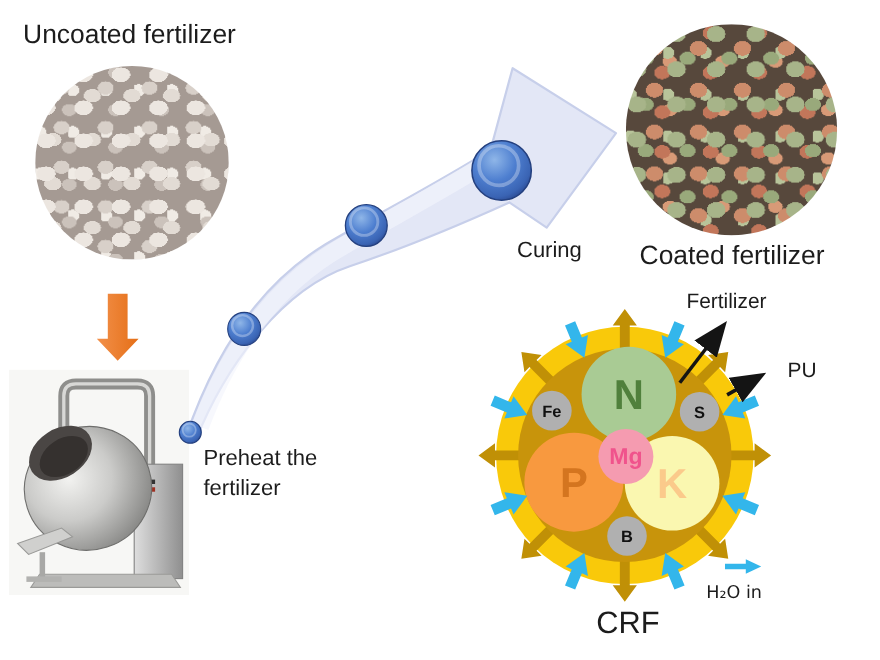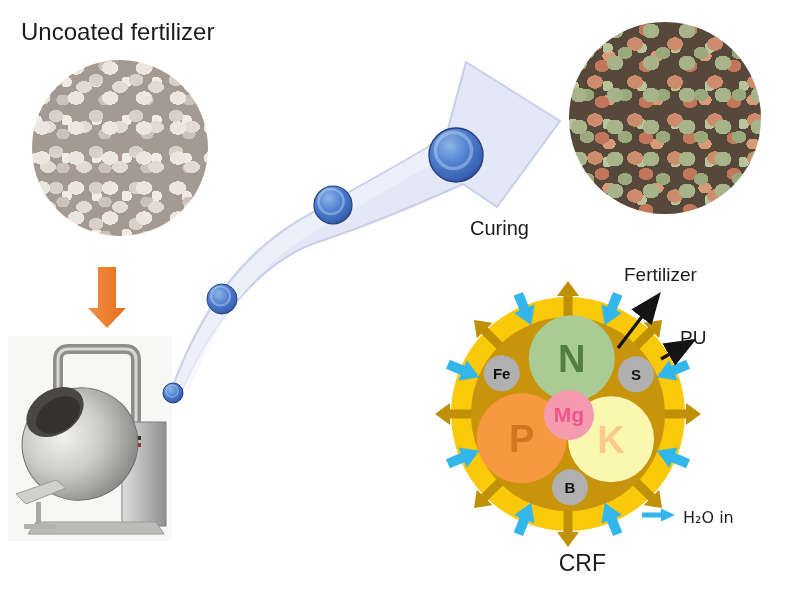--- a/index.html
+++ b/index.html
@@ -30,35 +30,36 @@
       radial-gradient(ellipse 12px 10px at 33px 8px,  #c2765a 60%, rgba(0,0,0,0) 61%),
       radial-gradient(ellipse 10px 9px  at 4px 26px,  #b8c49a 60%, rgba(0,0,0,0) 61%),
       radial-gradient(ellipse 11px 9px  at 40px 34px, #d89a77 60%, rgba(0,0,0,0) 61%);
     background-size:36px 32px, 40px 38px, 38px 42px, 44px 36px, 34px 38px, 48px 44px;
   }
   #drum-photo{left:8px;top:336px;width:164px;height:205px;z-index:1;}
   #process-layer{left:0;top:0;width:800px;height:600px;z-index:2;pointer-events:none;}
   #crf-svg{left:430px;top:278px;width:290px;height:280px;z-index:1;}
   #crf-svg text{font-family:"Liberation Sans",sans-serif;font-weight:bold;text-anchor:middle;}
   .ann{font-size:19px;z-index:3;}
-  .legend-row{position:absolute;display:flex;align-items:flex-start;gap:7px;z-index:3;
-              font-size:16px;font-family:"DejaVu Sans","Liberation Sans",sans-serif;}
+  .legend-row{position:absolute;display:flex;align-items:flex-end;gap:7px;z-index:3;
+              font-size:16px;font-family:"DejaVu Sans","Liberation Sans",sans-serif;flex-direction:column;}
   #label-coated{left:563px;top:219px;width:205px;text-align:center;}
-  #label-crf{left:542px;top:550px;width:64px;text-align:right;font-size:23px;z-index:3;}
+  #label-crf{left:542px;top:550px;width:64px;text-align:left;font-size:28px;z-index:3;}
 </style>
 </head>
 <body>
 
 <div id="canvas">
 
   <div class="abs caption" style="left:21px;top:18px;">Uncoated fertilizer</div>
 
   <div id="photo-uncoated" class="photo"></div>
 
   <div id="photo-coated" class="photo"></div>
+  <div id="label-coated" class="abs caption">Coated fertilizer</div>
 
   <svg id="drum-photo" class="abs" viewBox="0 0 164 205">
     <defs>
       <radialGradient id="bowlG" cx="38%" cy="38%" r="75%">
         <stop offset="0%" stop-color="#f2f2f0"></stop>
         <stop offset="45%" stop-color="#cbcbc9"></stop>
         <stop offset="78%" stop-color="#9a9a98"></stop>
         <stop offset="100%" stop-color="#787876"></stop>
       </radialGradient>
       <linearGradient id="bodyG" x1="0" y1="0" x2="1" y2="0">
@@ -122,20 +123,22 @@
     </g>
     <g>
       <circle cx="456" cy="155" r="27" fill="url(#sphG)" stroke="#24407f" stroke-width="1.4"></circle>
       <circle cx="453.5" cy="150.5" r="18" fill="none" stroke="#ffffff" stroke-opacity="0.3" stroke-width="3.4"></circle>
     </g>
 
     <line x1="618" y1="348" x2="657" y2="297" stroke="#141414" stroke-width="3.2" marker-end="url(#blkArr)"></line>
     <line x1="661" y1="359" x2="691" y2="342" stroke="#141414" stroke-width="3.2" marker-end="url(#blkArr)"></line>
   </svg>
 
+  <div class="abs step" style="left:185px;top:404px;">Preheat the
+fertilizer</div>
   <div class="abs step" style="left:470px;top:215px;">Curing</div>
 
   <svg id="crf-svg" class="abs" viewBox="0 0 290 280">
 
     <circle cx="138" cy="136" r="117" fill="#f9c90a"></circle>
 
     <g transform="translate(138,136)" fill="#c09006">
       <path d="M-4.5,-86 L-4.5,-118 L-11,-118 L0,-133 L11,-118 L4.5,-118 L4.5,-86 Z"></path>
       <path d="M-4.5,-86 L-4.5,-118 L-11,-118 L0,-133 L11,-118 L4.5,-118 L4.5,-86 Z" transform="rotate(45)"></path>
       <path d="M-4.5,-86 L-4.5,-118 L-11,-118 L0,-133 L11,-118 L4.5,-118 L4.5,-86 Z" transform="rotate(90)"></path>
@@ -170,21 +173,21 @@
       <path d="M-5,-130 L-5,-114 L-11,-114 L0,-96 L11,-114 L5,-114 L5,-130 Z" transform="rotate(112.5)"></path>
       <path d="M-5,-130 L-5,-114 L-11,-114 L0,-96 L11,-114 L5,-114 L5,-130 Z" transform="rotate(157.5)"></path>
       <path d="M-5,-130 L-5,-114 L-11,-114 L0,-96 L11,-114 L5,-114 L5,-130 Z" transform="rotate(202.5)"></path>
       <path d="M-5,-130 L-5,-114 L-11,-114 L0,-96 L11,-114 L5,-114 L5,-130 Z" transform="rotate(247.5)"></path>
       <path d="M-5,-130 L-5,-114 L-11,-114 L0,-96 L11,-114 L5,-114 L5,-130 Z" transform="rotate(292.5)"></path>
       <path d="M-5,-130 L-5,-114 L-11,-114 L0,-96 L11,-114 L5,-114 L5,-130 Z" transform="rotate(337.5)"></path>
     </g>
   </svg>
 
   <div class="abs ann" style="left:624px;top:264px;">Fertilizer</div>
-  <div class="abs ann" style="left:680px;top:327px;">PU</div>
+  <div class="abs ann" style="left:716px;top:327px;">PU</div>
   <div id="label-crf" class="abs">CRF</div>
 
   <div class="legend-row" style="left:642px;top:508px;">
     <svg width="34" height="14" viewBox="0 0 34 14">
       <polygon points="0,4.5 19,4.5 19,0.5 33,7 19,13.5 19,9.5 0,9.5" fill="#33b6eb"></polygon>
     </svg>
     <span>H₂O in</span>
   </div>
 
 </div>

